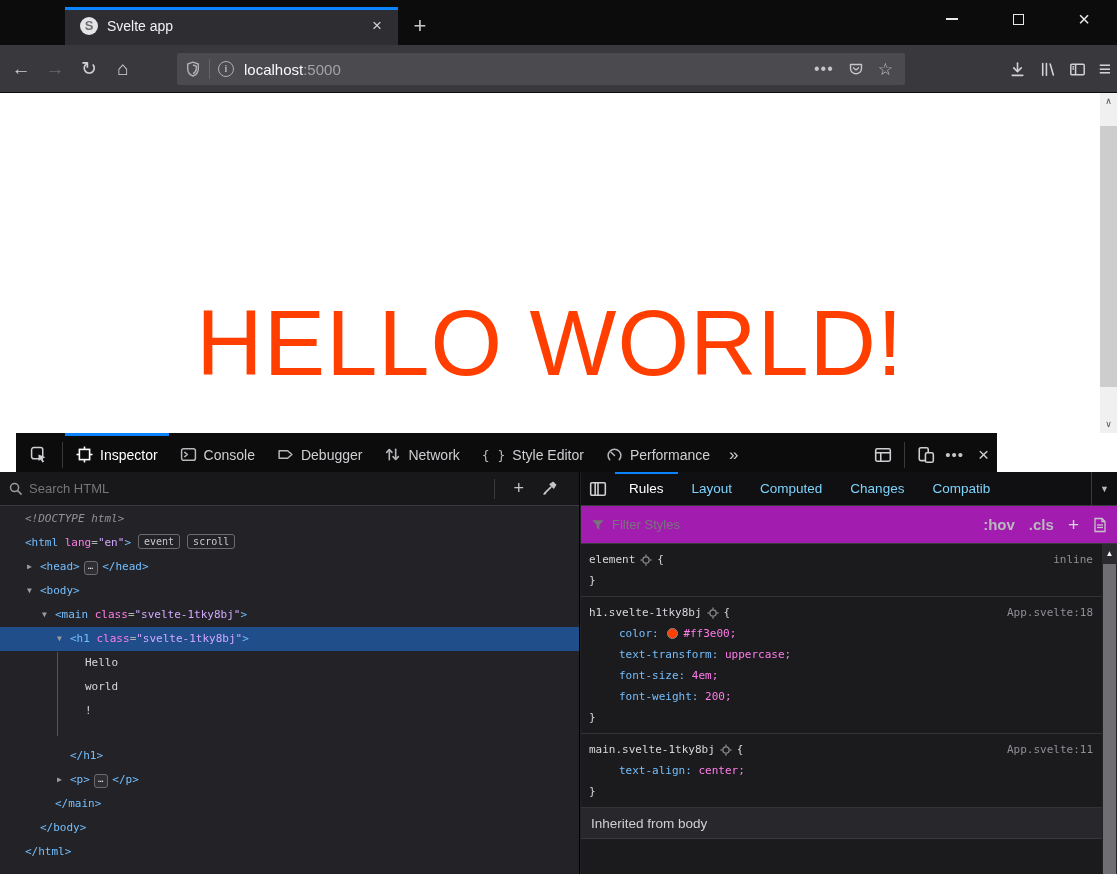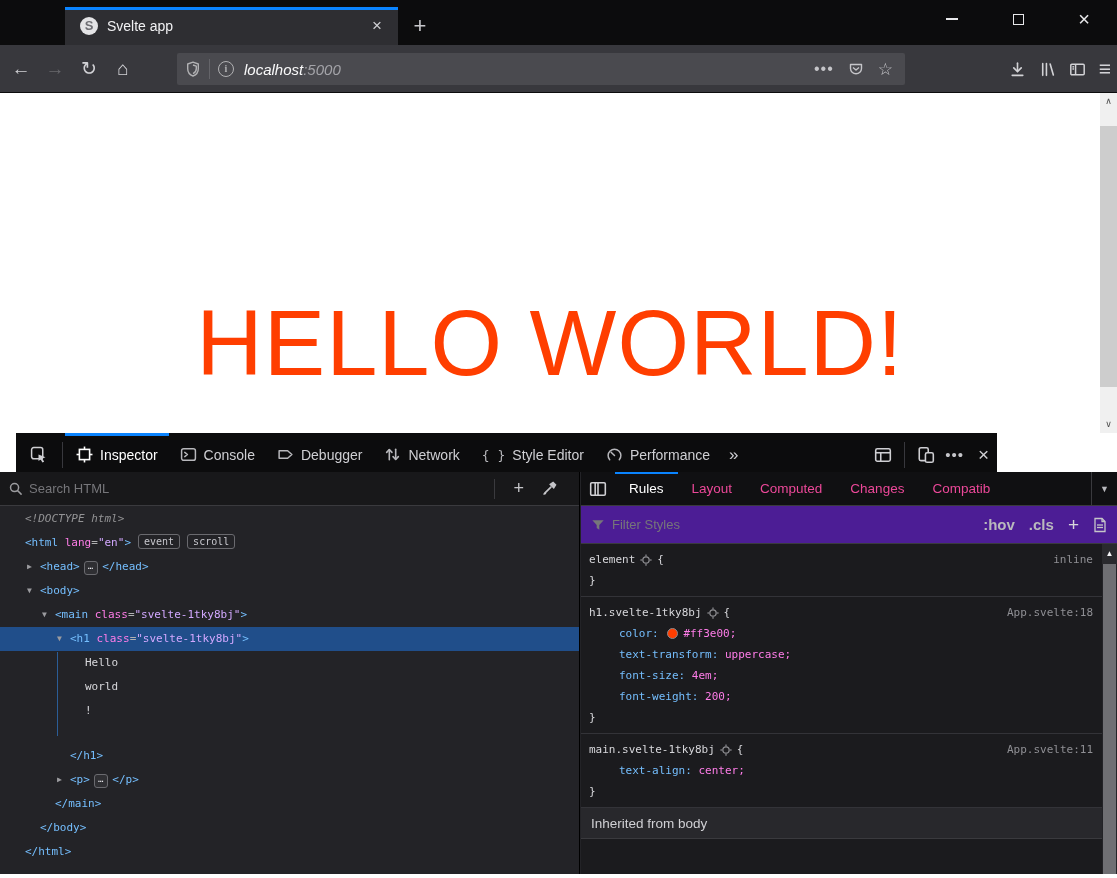--- a/index.html
+++ b/index.html
@@ -21,21 +21,21 @@
   .maxglyph { width:11px; height:11px; border:1.5px solid #e8e8ea; }
   .closeglyph { font-size:20px; line-height:20px; }
 
   
   .navbar { position:absolute; left:0; top:45px; width:1117px; height:48px; background:#38383d; border-bottom:1px solid #0c0c0d; display:flex; align-items:center; }
   .navicon { width:34px; height:34px; display:flex; align-items:center; justify-content:center; color:#d2d2d6; font-size:19px; }
   .navicon.dim { color:#68686d; }
   .urlbar { position:absolute; left:177px; top:8px; width:728px; height:32px; background:#4a4a4f; border-radius:2px; display:flex; align-items:center; padding:0 8px; }
   .urldiv { width:1px; height:20px; background:#646469; margin:0 8px; }
   .infocircle { width:16px; height:16px; border:1.3px solid #b1b1b3; border-radius:50%; color:#b1b1b3; font-size:10px; font-weight:bold; text-align:center; line-height:14px; font-family:"Liberation Serif",serif; }
-  .urltext { margin-left:10px; font-size:15px; color:#f9f9fa; flex:1; white-space:nowrap;font-style:italic; }
+  .urltext { margin-left:10px; font-size:15px; color:#f9f9fa; flex:1; white-space:nowrap; }
   .urlport { color:#a3a3a8; }
   .urlicons { display:flex; align-items:center; gap:14px; margin-right:4px; }
   .dots3 { color:#c5c5c9; font-size:16px; letter-spacing:1px; }
   .star { color:#c5c5c9; font-size:17px; }
   .navright { position:absolute; right:6px; top:7px; height:34px; display:flex; align-items:center; gap:13px; }
   .hamb { color:#d2d2d6; font-size:21px; }
 
   
   .content { position:absolute; left:0; top:93px; width:1117px; height:340px; background:#fff; }
   .hero { position:absolute; left:0; top:198px; width:1100px; text-align:center; font-size:92px; font-weight:100; letter-spacing:1px; }
@@ -75,26 +75,26 @@
   .tk-attr { color:#ff7de9; }
   .tk-punc { color:#b1b1b3; }
   .tk-val { color:#d2a8ff; }
   .tk-text { color:#d7d7db; }
   .badge { display:inline-block; border:1px solid #6a6a6f; border-radius:3px; color:#c7c7cd; font-size:10px; line-height:13px; padding:0 5px; margin-left:7px; vertical-align:1px; }
   .pill-more { display:inline-block; background:#2f2f33; border:1px solid #6a6a6f; border-radius:3px; color:#e6e6ea; font-size:9px; line-height:9px; padding:0 3px 3px; margin:0 4px; vertical-align:1px; letter-spacing:1px; }
   .guide { position:absolute; left:57px; top:146px; width:1px; height:84px; background:#2b5d97; }
 
   .rightpane { position:absolute; left:581px; top:0; width:536px; height:402px; background:#1b1b1e; }
   .rtabs { height:34px; background:#101012; display:flex; align-items:center; border-bottom:1px solid #3a3a3e; }
-  .rtab { position:relative; height:34px; display:flex; align-items:center; padding:0 14px; font-size:13.5px; color:#ec4899; }
+  .rtab { position:relative; height:34px; display:flex; align-items:center; padding:0 14px; font-size:13.5px; color:#7dd3fc; }
   .rtab.active { color:#fff; }
   .rtab.active .rline { position:absolute; left:0; top:0; width:100%; height:2.5px; background:#0a84ff; }
   .sbtoggle { width:34px; display:flex; justify-content:center; }
   .roverflow { margin-left:auto; height:34px; width:26px; display:flex; align-items:center; justify-content:center; color:#b9b9bd; font-size:9px; border-left:1px solid #3a3a3e; }
-  .filterrow { height:38px; background:#4c1d95; border-bottom:1px solid #3a3a3e; display:flex; align-items:center; padding:0 10px; }
+  .filterrow { height:38px; background:#a21caf; border-bottom:1px solid #3a3a3e; display:flex; align-items:center; padding:0 10px; }
   .filterrow input { flex:1; background:transparent; border:none; outline:none; color:#d7d7db; font-size:13px; margin-left:7px; }
   .ftoggle { color:#b9b9bd; font-size:15px; font-weight:bold; margin-left:14px; }
   .fplus { color:#d7d7db; font-size:19px; font-weight:300; margin-left:14px; }
   .fdoc { margin-left:14px; }
 
   .rules { position:relative; font-family:"DejaVu Sans Mono",monospace; font-size:11px; color:#d7d7db; height:330px; overflow:hidden; }
   .rule { background:#1b1b1e; border-bottom:1px solid #333338; padding:5px 24px 5px 8px; }
   .rline1 { display:flex; align-items:center; height:21px; white-space:nowrap; }
   .selector { color:#d7d7db; }
   .origin { margin-left:auto; color:#8f8f94; }

